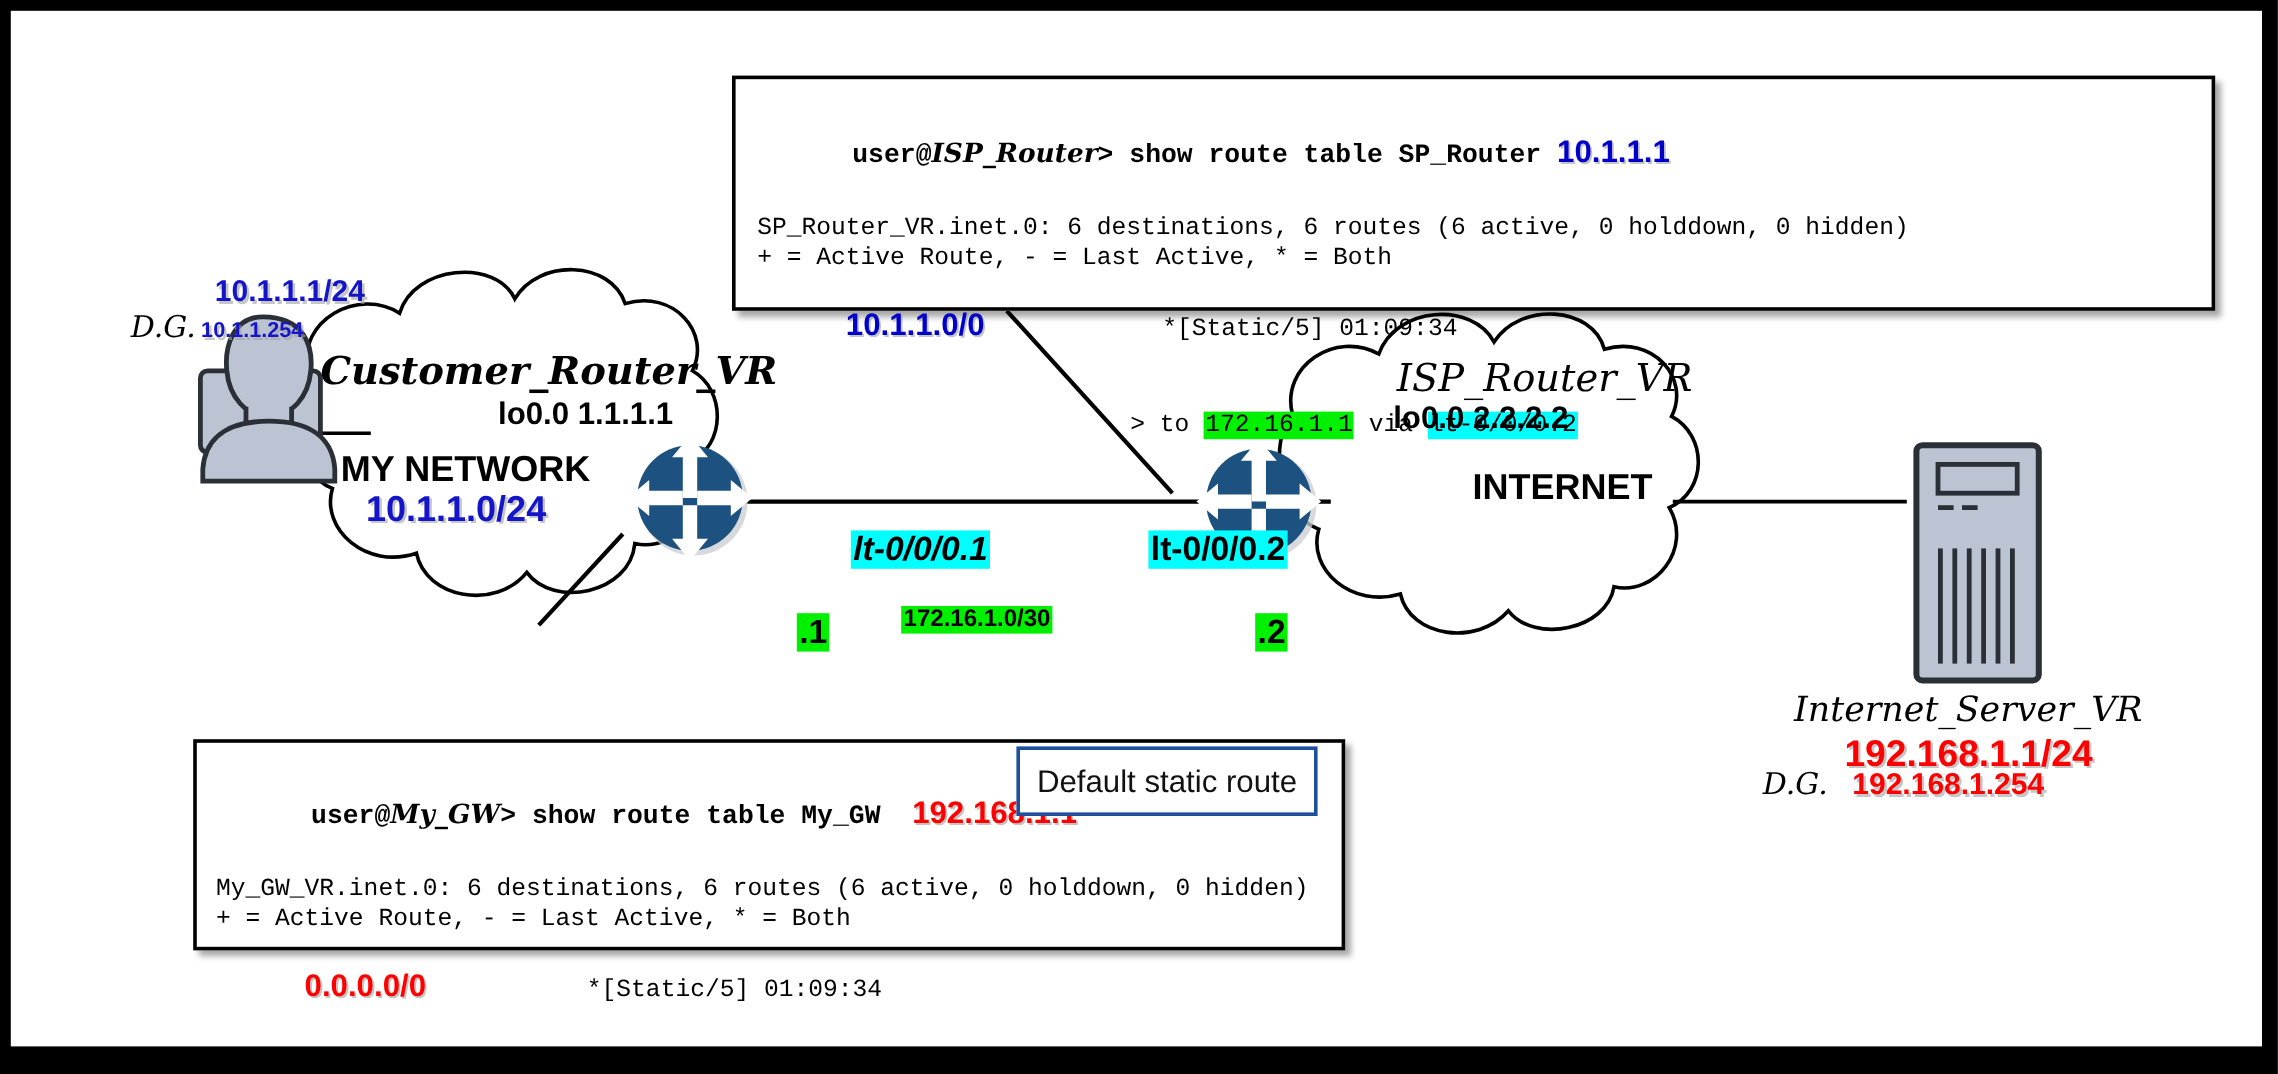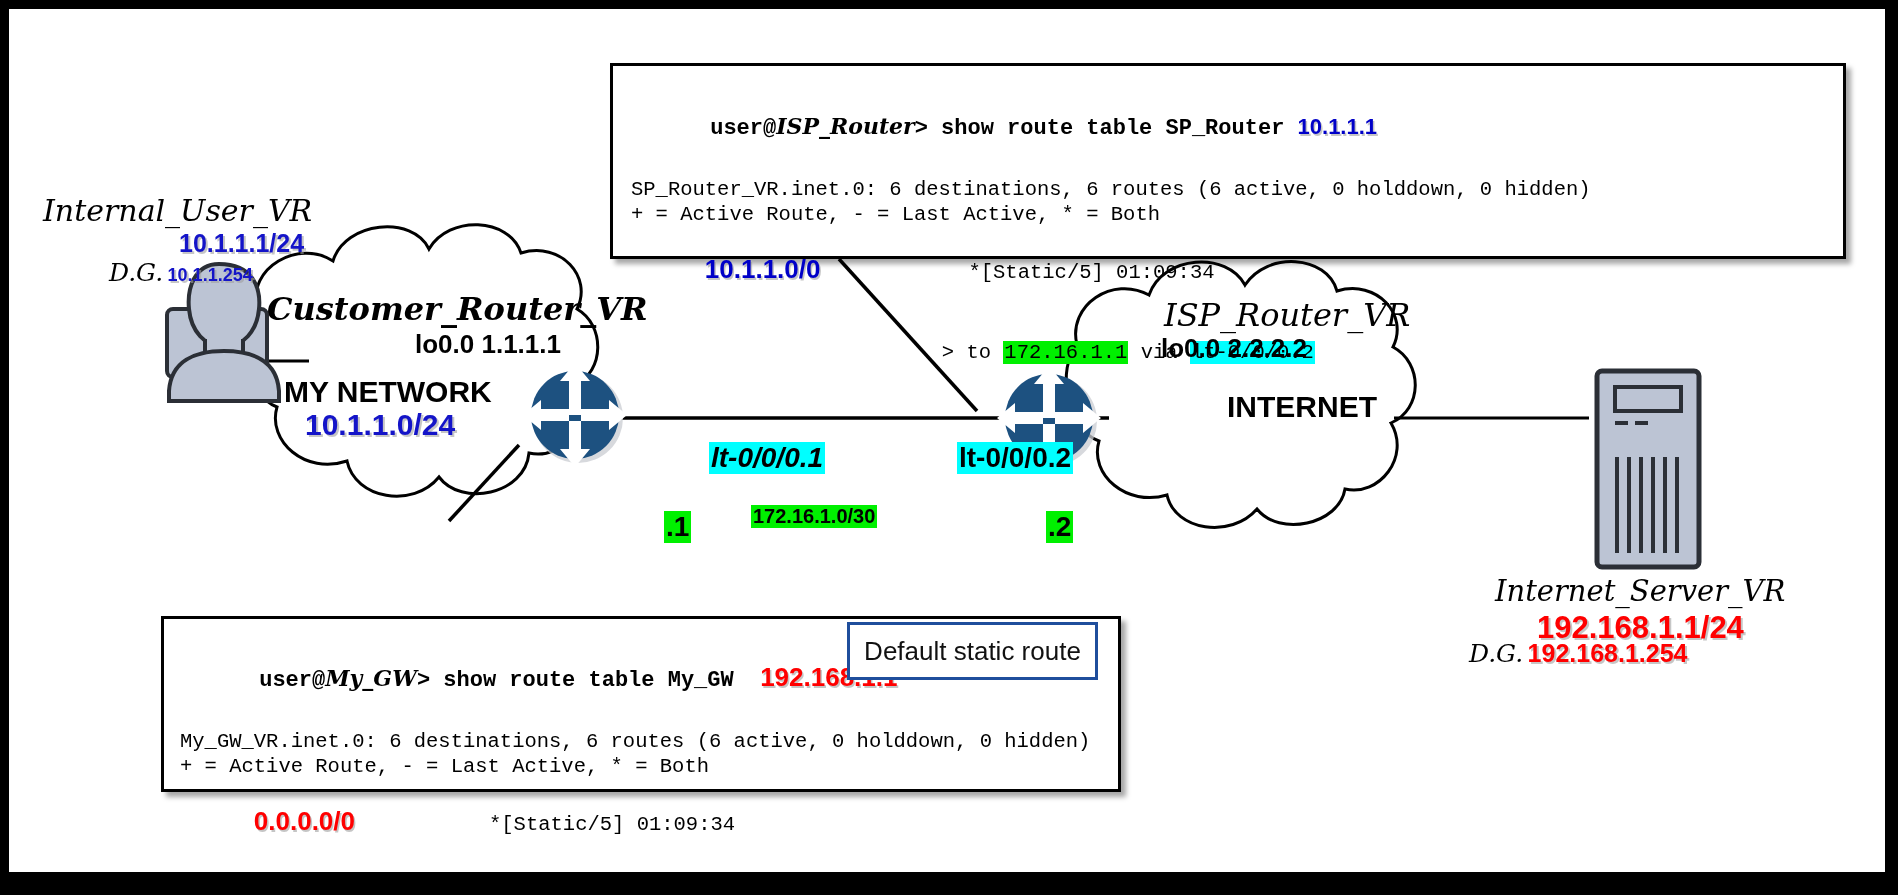--- a/index.html
+++ b/index.html
@@ -145,21 +145,21 @@
         <path d="M 1034,375 L 1034,409 L 1046,409 L 1046,375 L 1055,375 L 1040,357 L 1025,375 Z"></path>
         <path d="M 1046,403 L 1074,403 L 1074,394 L 1092,409 L 1074,424 L 1074,415 L 1046,415 Z"></path>
         <path d="M 1046,443 L 1046,415 L 1034,415 L 1034,443 L 1025,443 L 1040,461 L 1055,443 Z"></path>
         <path d="M 1034,415 L 1006,415 L 1006,424 L 988,409 L 1006,394 L 1006,403 L 1034,403 Z"></path>
       </g>
     </g>
   </svg>
 
   <div class="cli-box" style="left:601px;top:54px;width:1236px;height:196px;padding:12px 0 0 18px;">
     <div class="cli-prompt">
-      <span>user@</span><span class="hand">ISP_Router</span><span>&gt; </span><span>show route table SP_Router </span><span class="blue-b" style="font-size:22px;">10.1.1.1</span>
+      <span>user@</span><span class="hand">ISP_Router</span><span>&gt; </span><span>show route table SP_Router </span><span class="blue-b" style="font-size:26px;">10.1.1.1</span>
     </div>
     <div class="cli-line">SP_Router_VR.inet.0: 6 destinations, 6 routes (6 active, 0 holddown, 0 hidden)</div>
     <div class="cli-line">+ = Active Route, - = Last Active, * = Both</div>
     <div class="cli-line" style="line-height:28px;">
       <span class="blue-b" style="font-size:26px;">10.1.1.0/0</span><span style="display:inline-block;width:148px;"></span><span>*[Static/5] 01:09:34</span>
     </div>
     <div class="cli-line" style="padding-left:237px;">
       <span>&gt; to </span><span class="hl-green">172.16.1.1</span><span> via </span><span class="hl-cyan">lt-0/0/0.2</span>
     </div>
   </div>
@@ -175,41 +175,40 @@
     </div>
     <div class="cli-line" style="padding-left:177px;">
       
     </div>
   </div>
 
   <div class="callout" style="left:838px;top:613px;width:245px;height:52px;">
     <span>Default static route</span>
   </div>
 
-  <div class="abs hand-lbl" style="left:34px;top:184px;font-size:30px;">Internal_User_VR</div>
   <div class="abs num-blue" style="left:170px;top:220px;font-size:25px;">10.1.1.1/24</div>
   <div class="abs" style="left:100px;top:249px;">
     <span class="hand-lbl" style="font-size:25px;">D.G.</span>
     <span class="num-blue" style="font-size:18px;">10.1.1.254</span>
   </div>
 
   <div class="abs hand-lbl" style="left:258px;top:281px;font-size:32px;font-weight:bold;">Customer_Router_VR</div>
   <div class="abs blk-bold" style="left:406px;top:320px;font-size:26px;">lo0.0 1.1.1.1</div>
   <div class="abs blk-bold" style="left:275px;top:366px;font-size:30px;">MY NETWORK</div>
   <div class="abs num-blue" style="left:296px;top:399px;font-size:30px;">10.1.1.0/24</div>
 
   <div class="abs hand-lbl" style="left:1155px;top:287px;font-size:32px;">ISP_Router_VR</div>
   <div class="abs blk-bold" style="left:1152px;top:324px;font-size:26px;">lo0.0 2.2.2.2</div>
   <div class="abs blk-bold" style="left:1218px;top:381px;font-size:30px;">INTERNET</div>
 
   <div class="abs hand-lbl" style="left:1486px;top:565px;font-size:29px;">Internet_Server_VR</div>
   <div class="abs num-red" style="left:1528px;top:601px;font-size:31px;">192.168.1.1/24</div>
   <div class="abs" style="left:1460px;top:630px;">
     <span class="hand-lbl" style="font-size:25px;">D.G.</span>
-    <span class="num-red" style="font-size:25px;">192.168.1.254</span>
+    <span class="num-red" style="font-size:25px;margin-left:16px;">192.168.1.254</span>
   </div>
 
   <div class="tag-cyan" style="left:700px;top:433px;font-size:28px;font-style:italic;">lt-0/0/0.1</div>
   <div class="tag-cyan" style="left:948px;top:433px;font-size:28px;">lt-0/0/0.2</div>
   <div class="tag-green" style="left:655px;top:502px;font-size:28px;">.1</div>
   <div class="tag-green" style="left:742px;top:496px;font-size:20px;">172.16.1.0/30</div>
   <div class="tag-green" style="left:1037px;top:502px;font-size:28px;">.2</div>
 
 </div>
 

